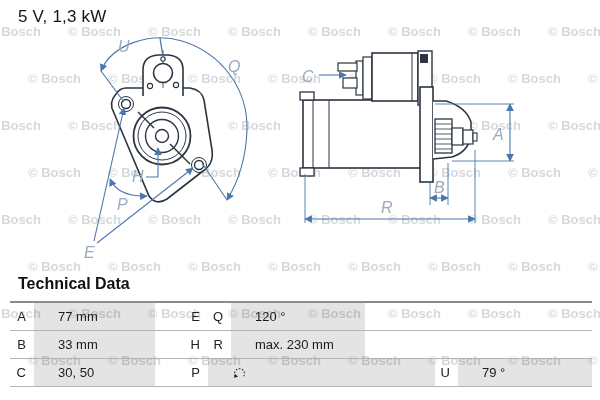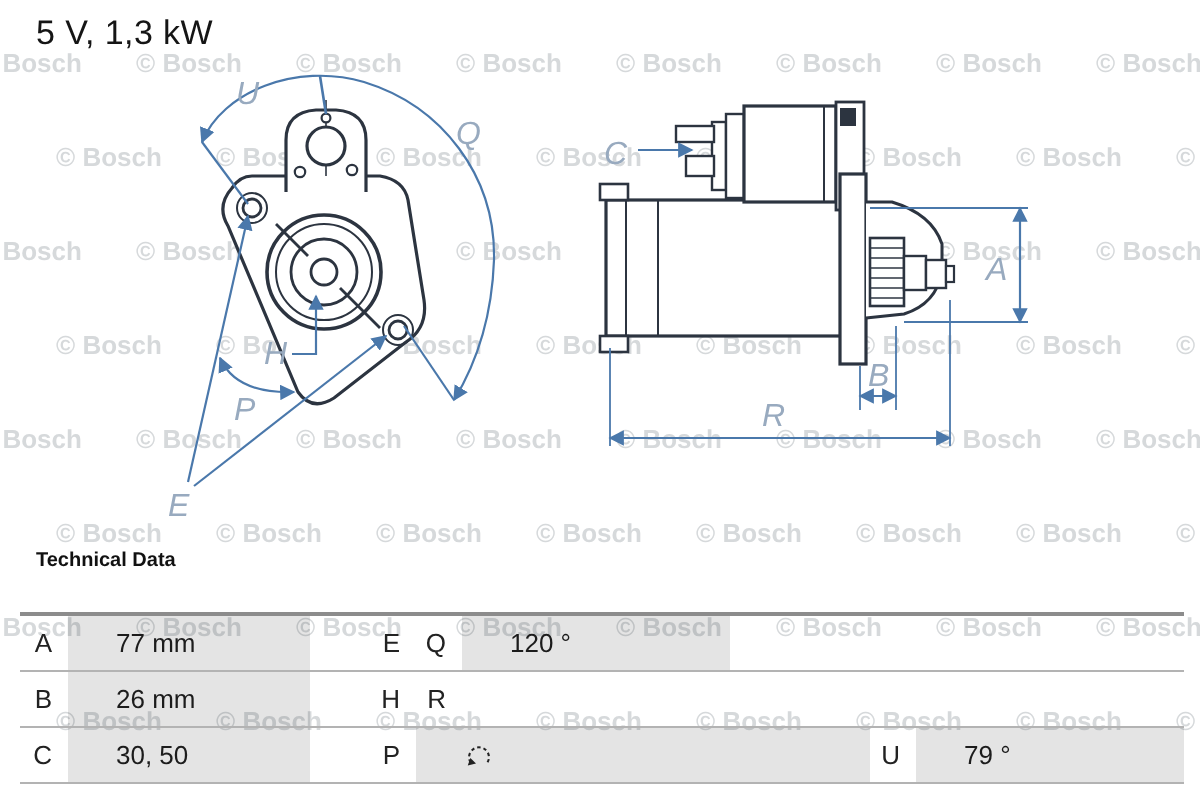--- a/index.html
+++ b/index.html
@@ -4,21 +4,21 @@
 <style>
   html,body{margin:0;padding:0;background:#fff}
   .canvas{position:relative;width:600px;height:400px;background:#ffffff;
           font-family:"Liberation Sans",sans-serif;overflow:hidden}
   .wm-layer{position:absolute;inset:0;z-index:0;pointer-events:none}
   .wm{position:absolute;font-size:13px;font-weight:bold;color:#d6d9db;white-space:nowrap}
   .title{position:absolute;left:18px;top:7px;font-size:17px;color:#151515;z-index:2;letter-spacing:.2px}
   svg.diagram{position:absolute;left:0;top:0;width:600px;height:270px;z-index:1}
   .dlabel{font-family:"Liberation Sans",sans-serif;font-size:16px;font-style:italic;fill:#98aabf}
   .tech{position:absolute;left:0;top:275px;width:600px;z-index:1}
-  .tech h2{margin:0 0 20px 18px;font-size:10px;font-weight:bold;color:#111}
+  .tech h2{margin:0 0 8px 18px;font-size:16px;font-weight:bold;color:#111}
   .tbl{margin-left:10px;width:582px;border-top:2px solid #8c8c8c}
   .row{display:flex;height:27px;border-bottom:1px solid #b3b3b3;font-size:13px;color:#1c1c1c}
   .cell{height:100%;display:flex;align-items:center;box-sizing:border-box}
   .k{justify-content:flex-end;padding-right:8px;color:#222}
   .v{background:rgba(20,20,20,.115);padding-left:24px}
   .k1{width:24px}.v1{width:121px}.k2{width:53px}.v2{width:227px}.k3{width:23px}.v3{width:134px}
   .rot{width:15px;height:15px;display:block}
 </style>
 </head>
 <body>
@@ -201,23 +201,24 @@
     <div class="tbl">
       <div class="row">
         <div class="cell k k1">A</div>
         <div class="cell v v1">77 mm</div>
         <div class="cell k k2">E</div>
         <div class="cell k k3">Q</div>
         <div class="cell v v3">120 °</div>
       </div>
       <div class="row">
         <div class="cell k k1">B</div>
-        <div class="cell v v1">26 mm</div>
+        <div class="cell v v1">33 mm</div>
         <div class="cell k k2">H</div>
         <div class="cell k k3">R</div>
+        <div class="cell v v3">max. 230 mm</div>
       </div>
       <div class="row">
         <div class="cell k k1">C</div>
         <div class="cell v v1">30, 50</div>
         <div class="cell k k2">P</div>
         <div class="cell v v2">
           <svg class="rot" viewBox="0 0 16 16">
             <path d="M3.5,12 A5.3,5.3 0 1 1 12.5,12" fill="none" stroke="#222" stroke-width="1.1" stroke-dasharray="1.8 1.6"></path>
             <path d="M2,13.6 L6.4,12.5 L3.4,9.6 Z" fill="#222" stroke="none"></path>
           </svg>

